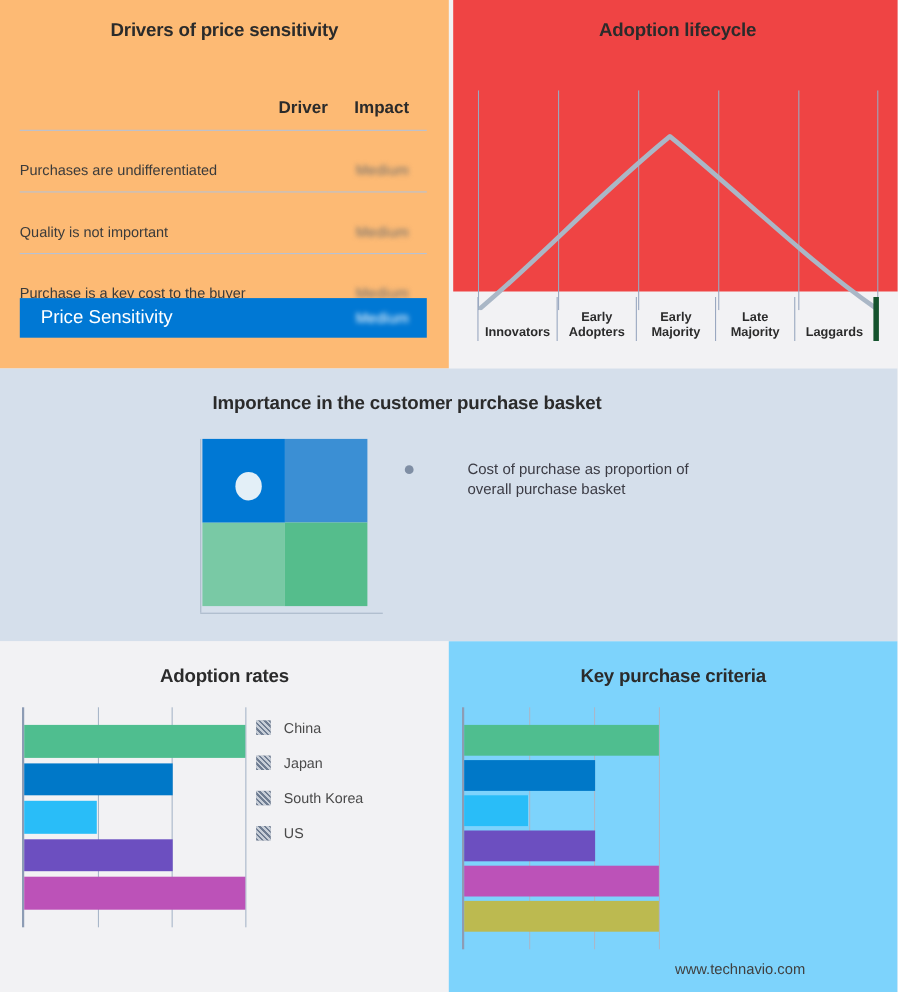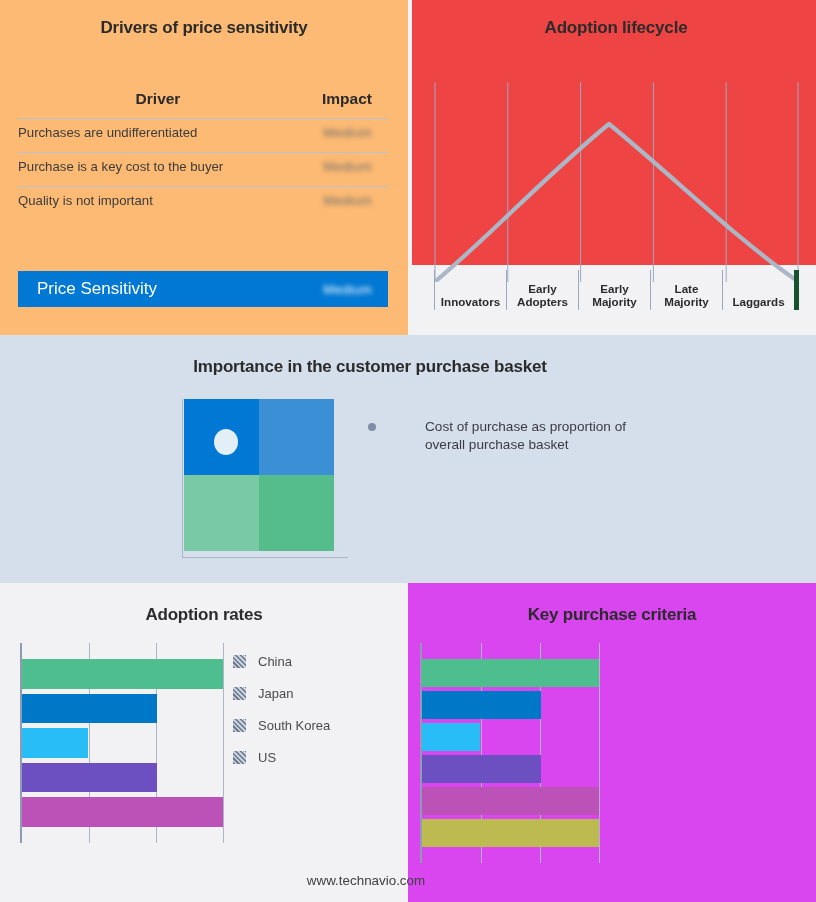--- a/index.html
+++ b/index.html
@@ -37,29 +37,29 @@
 
   .drv-table {
     position: absolute;
     left: 18px; top: 90px; width: 370px;
     border-collapse: collapse;
   }
   .drv-table th {
     font-size: 15.5px;
     font-weight: bold;
     color: #2b2b2b;
-    text-align: center;
+    text-align: right;
     padding: 0 0 10px 0;
     border-bottom: 1px solid #b7c2d4;
   }
   .drv-table th.impact-col { text-align: right; padding-right: 16px; }
   .drv-table td {
     font-size: 13.2px;
     color: #3b3b3b;
-    padding: 6px 0 12px 0;
+    padding: 28px 0 12px 0;
     border-bottom: 1px solid #b7c2d4;
     font-weight: normal;
   }
   .drv-table tr:last-child td { border-bottom: none; }
   .drv-table td.impact-cell { text-align: right; padding-right: 16px; }
 
   .blurred {
     color: #6d6d6d;
     font-size: 13.2px;
     filter: blur(2.6px);
@@ -182,21 +182,21 @@
     border-radius: 50%;
     background: #7f8ea4;
     margin-right: 9px;
     margin-top: 5px;
     flex: 0 0 auto;
   }
   .bk-text { max-width: 258px; margin-left: 40px; }
 
   
   #adoption-panel  { left: 0;   top: 583px; width: 408px; height: 319px; background: #f2f2f4; }
-  #criteria-panel  { left: 408px; top: 583px; width: 408px; height: 319px; background: #d946ef; }
+  #criteria-panel  { left: 408px; top: 583px; width: 408px; height: 319px; background: #7dd3fc; }
 
   #adoption-title { position: absolute; left: 0; top: 22px; width: 408px; }
   #criteria-title { position: absolute; left: 0; top: 22px; width: 408px; }
 
   .hbar-chart { position: absolute; }
   #adoption-chart { left: 20px; top: 60px; width: 205px; height: 200px; }
   #criteria-chart { left: 12px; top: 60px; width: 180px; height: 220px; }
 
   .plot-area {
     position: absolute;
@@ -248,21 +248,21 @@
         45deg,
         #6f7d92 0px, #6f7d92 1.6px,
         #c7ced8 1.6px, #c7ced8 3.4px);
   }
 
   
   #watermark {
     position: absolute;
     left: 0; top: 873px;
     width: 732px;
-    text-align: center;
+    text-align: right;
     font-size: 13.4px;
     color: #404040;
   }
 </style>
 </head>
 <body>
 
 <div class="panel" id="drivers-panel">
 
   <div class="section-title" id="drivers-title">Drivers of price sensitivity</div>
@@ -275,27 +275,27 @@
       </tr>
     </thead>
     <tbody>
       <tr>
         <td>Purchases are undifferentiated</td>
         <td class="impact-cell">
           <span class="blurred">Medium</span>
         </td>
       </tr>
       <tr>
-        <td>Purchase is a key cost to the buyer</td>
+        <td>Quality is not important</td>
         <td class="impact-cell">
           <span class="blurred">Medium</span>
         </td>
       </tr>
       <tr>
-        <td>Quality is not important</td>
+        <td>Purchase is a key cost to the buyer</td>
         <td class="impact-cell">
           <span class="blurred">Medium</span>
         </td>
       </tr>
     </tbody>
   </table>
 
   <div id="price-sensitivity-row">
     <span class="ps-label">Price Sensitivity</span>
     <span class="blurred on-blue">Medium</span>

